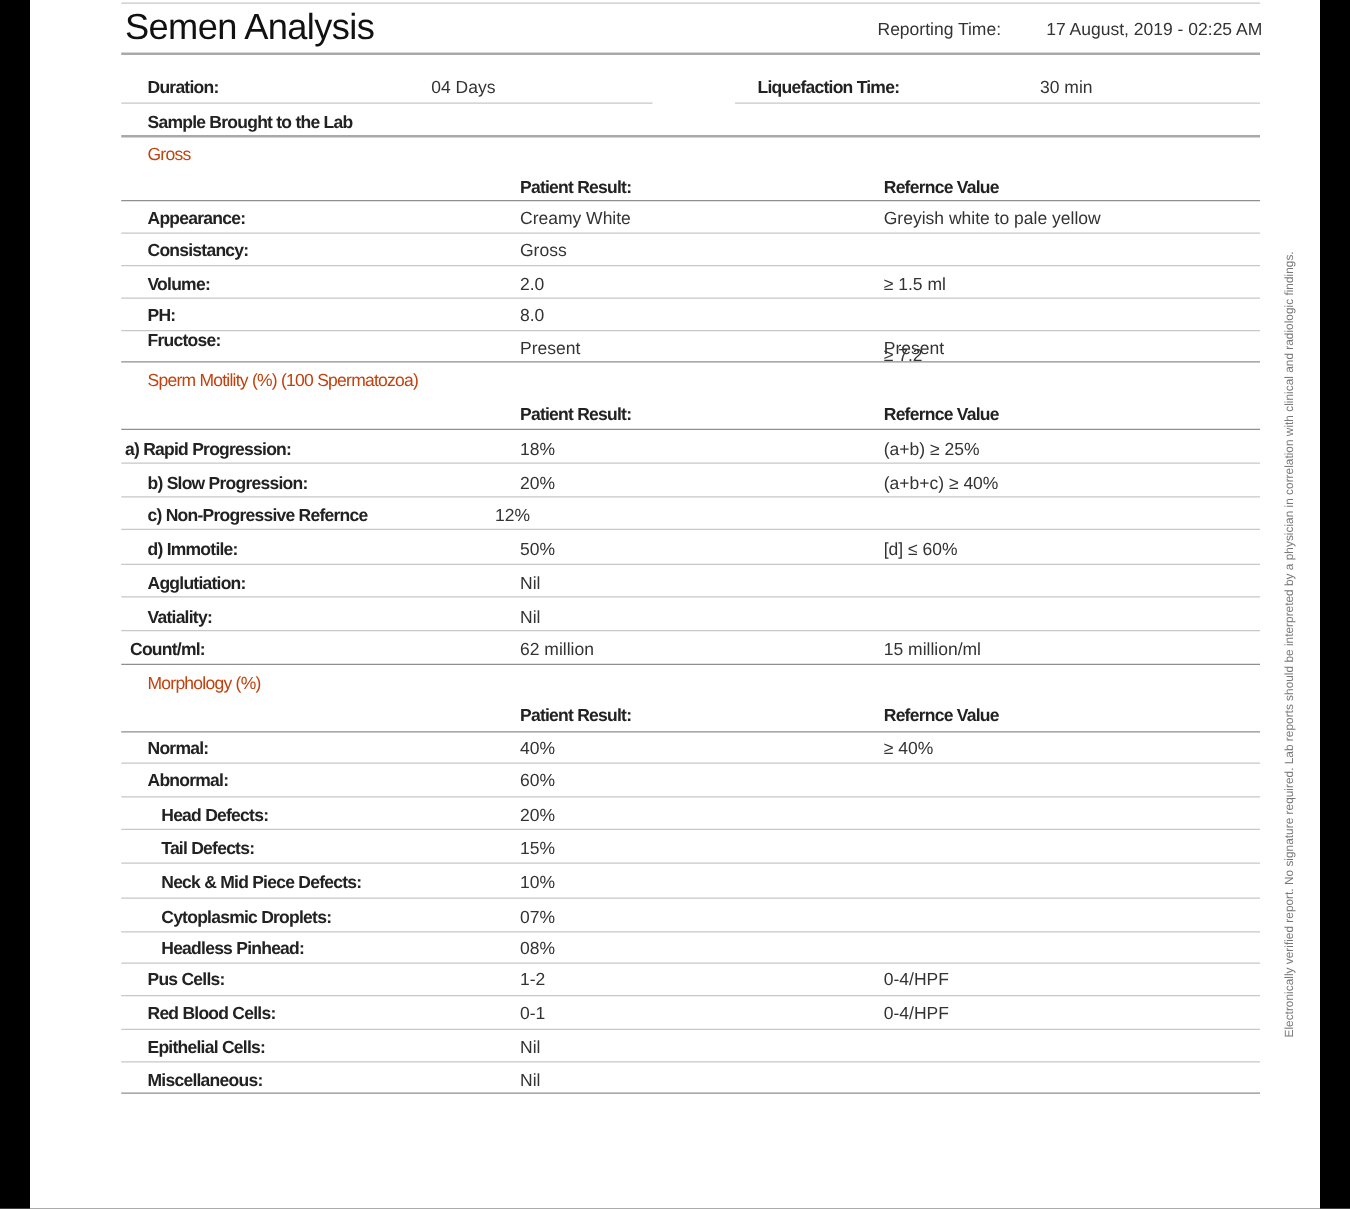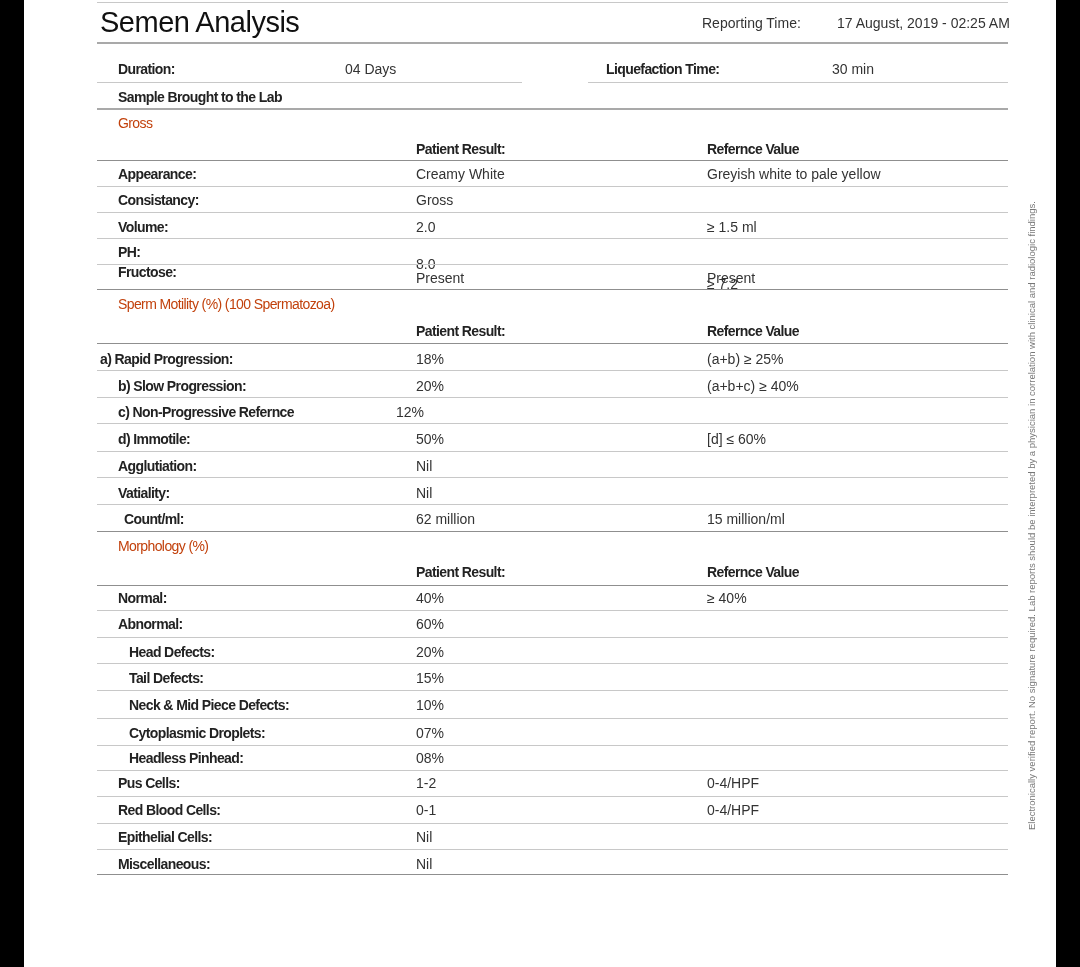--- a/index.html
+++ b/index.html
@@ -47,21 +47,21 @@
     <div class="abs lbl" style="left:118px;top:166px;">Appearance:</div>
     <div class="abs val" style="left:416px;top:166px;">Creamy White</div>
     <div class="abs val" style="left:707px;top:166px;">Greyish white to pale yellow</div>
     <div class="abs lbl" style="left:118px;top:192px;">Consistancy:</div>
     <div class="abs val" style="left:416px;top:192px;">Gross</div>
     <div class="abs val" style="left:707px;top:192px;"></div>
     <div class="abs lbl" style="left:118px;top:219px;">Volume:</div>
     <div class="abs val" style="left:416px;top:219px;">2.0</div>
     <div class="abs val" style="left:707px;top:219px;">≥ 1.5 ml</div>
     <div class="abs lbl" style="left:118px;top:244px;">PH:</div>
-    <div class="abs val" style="left:416px;top:244px;margin-top:12px;">8.0</div>
+    <div class="abs val" style="left:416px;top:244px;">8.0</div>
     <div class="abs val" style="left:707px;top:244px;margin-top:32px;">≥ 7.2</div>
     <div class="abs lbl" style="left:118px;top:264px;">Fructose:</div>
     <div class="abs val" style="left:416px;top:270px;">Present</div>
     <div class="abs val" style="left:707px;top:270px;">Present</div>
     <div class="hline" style="left:97px;top:186px;width:911px;"></div>
     <div class="hline" style="left:97px;top:212px;width:911px;"></div>
     <div class="hline" style="left:97px;top:238px;width:911px;"></div>
     <div class="hline" style="left:97px;top:264px;width:911px;"></div>
     <div class="hline mid" style="left:97px;top:289px;width:911px;"></div>
     <div class="abs sect" style="left:118px;top:296px;">Sperm Motility (%) (100 Spermatozoa)</div>
@@ -79,21 +79,21 @@
     <div class="abs val" style="left:707px;top:404px;"></div>
     <div class="abs lbl" style="left:118px;top:431px;">d) Immotile:</div>
     <div class="abs val" style="left:416px;top:431px;">50%</div>
     <div class="abs val" style="left:707px;top:431px;">[d] ≤ 60%</div>
     <div class="abs lbl" style="left:118px;top:458px;">Agglutiation:</div>
     <div class="abs val" style="left:416px;top:458px;">Nil</div>
     <div class="abs val" style="left:707px;top:458px;"></div>
     <div class="abs lbl" style="left:118px;top:485px;">Vatiality:</div>
     <div class="abs val" style="left:416px;top:485px;">Nil</div>
     <div class="abs val" style="left:707px;top:485px;"></div>
-    <div class="abs lbl" style="left:124px;top:511px;">Count/ml:</div>
+    <div class="abs lbl" style="left:104px;top:511px;">Count/ml:</div>
     <div class="abs val" style="left:416px;top:511px;">62 million</div>
     <div class="abs val" style="left:707px;top:511px;">15 million/ml</div>
     <div class="hline" style="left:97px;top:370px;width:911px;"></div>
     <div class="hline" style="left:97px;top:397px;width:911px;"></div>
     <div class="hline" style="left:97px;top:423px;width:911px;"></div>
     <div class="hline" style="left:97px;top:451px;width:911px;"></div>
     <div class="hline" style="left:97px;top:477px;width:911px;"></div>
     <div class="hline" style="left:97px;top:504px;width:911px;"></div>
     <div class="hline mid" style="left:97px;top:531px;width:911px;"></div>
     <div class="abs sect" style="left:118px;top:538px;">Morphology (%)</div>

